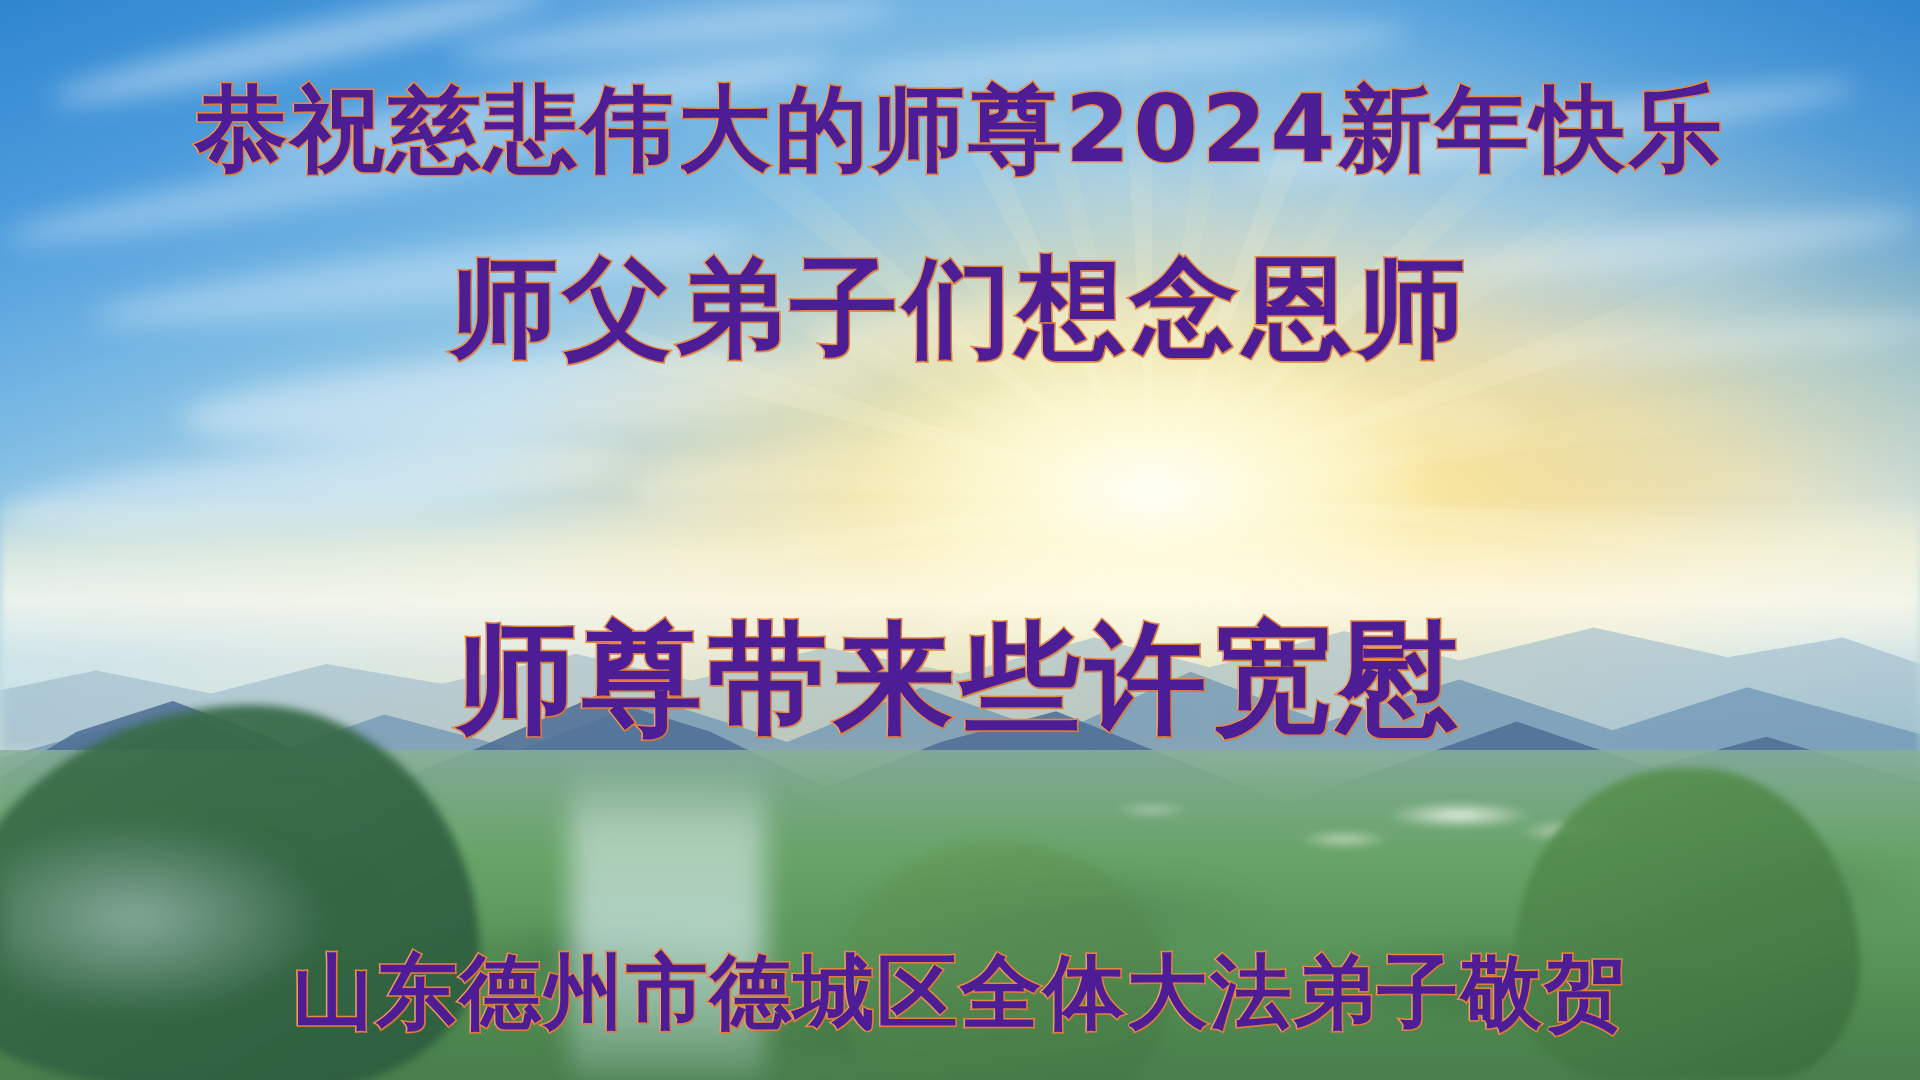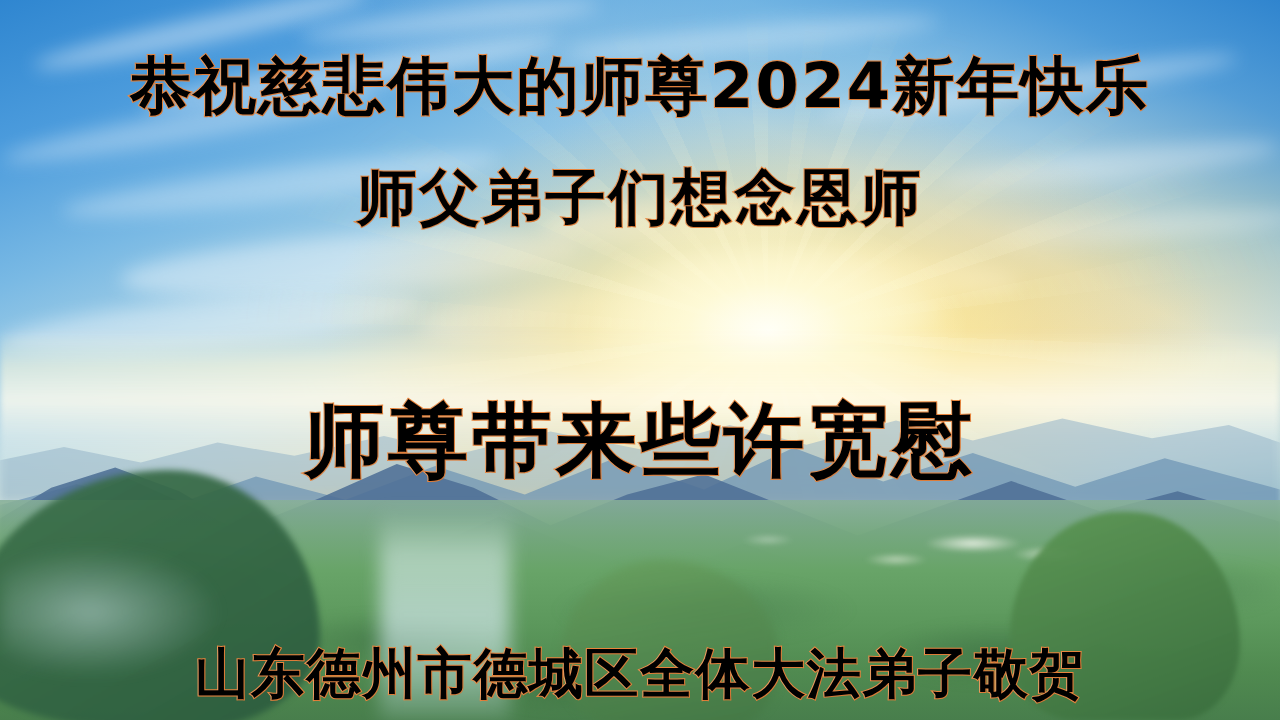--- a/index.html
+++ b/index.html
@@ -171,34 +171,34 @@
   }
 
   
   #text-layer { position: absolute; inset: 0; }
   .line {
     position: absolute;
     left: 0; width: 1280px;
     text-align: center;
     white-space: nowrap;
     font-weight: 700;
-    color: #000000;
+    color: #4c1d95;
     letter-spacing: 0.04em;
     -webkit-text-stroke: 2px #e8843c;
     paint-order: stroke fill;
     text-shadow:
        1px 1px 0 rgba(200,110,50,0.35),
       -1px 0   0 rgba(255,235,215,0.25);
   }
   #line1 { top: 44px;  font-size: 62px; }
-  #line2 { top: 158px; font-size: 60px; letter-spacing: 0.05em; }
+  #line2 { top: 158px; font-size: 72px; letter-spacing: 0.05em; }
   #line3 { top: 284px; font-size: 80px; letter-spacing: 0.02em; }
-  #line4 { top: 388px; font-size: 80px; letter-spacing: 0.05em; }
+  #line4 { top: 400px; font-size: 80px; letter-spacing: 0.05em; }
   #signature {
-    top: 626px; font-size: 54px; letter-spacing: 0.03em; margin-top: 12px;
+    top: 626px; font-size: 54px; letter-spacing: 0.03em;
     -webkit-text-stroke: 2px #e8843c;
   }
 </style>
 </head>
 <body>
 
 <div id="stage">
 
   <div class="layer" id="sky-base"></div>
   <div class="layer" id="sky-blue-right"></div>

